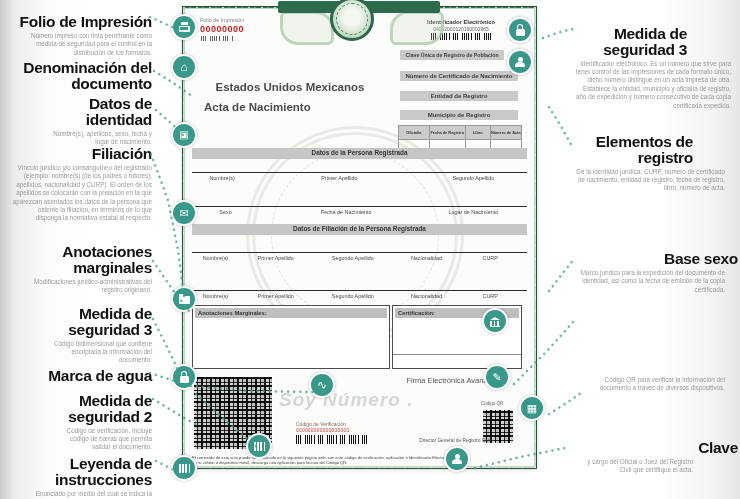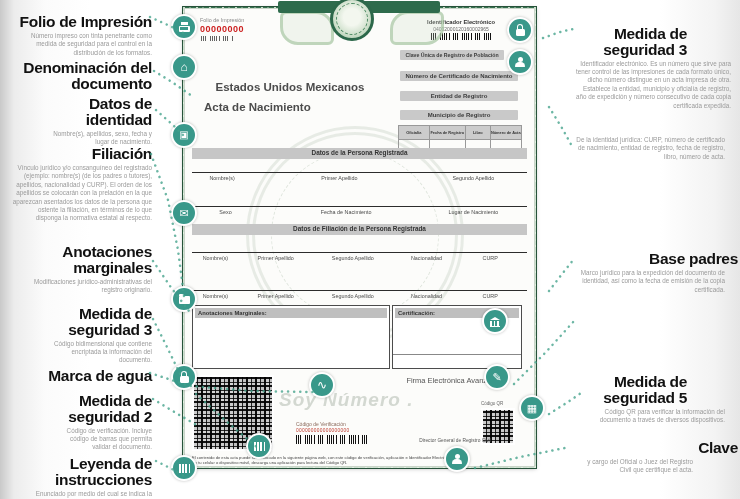--- a/index.html
+++ b/index.html
@@ -136,28 +136,28 @@
   <div class="lbl lbl-l" style="top:456px">
     <h3 style="max-width:142px">Leyenda de instrucciones</h3>
     <p style="max-width:130px">Enunciado por medio del cual se indica la página de internet</p>
   </div>
 
   <div class="lbl lbl-r" style="top:26px">
     <h3 style="max-width:112px">Medida de seguridad 3</h3>
     <p style="max-width:156px">Identificador electrónico. Es un número que sirve para tener control de las impresiones de cada formato único, dicho número distingue en un acta impresa de otra. Establece la entidad, municipio y oficialía de registro, año de expedición y número consecutivo de cada copia certificada expedida.</p>
   </div>
   <div class="lbl lbl-r" style="top:134px">
+    <h3 style="max-width:118px">Elementos de registro</h3>
     <p style="max-width:150px">De la identidad jurídica: CURP, número de certificado de nacimiento, entidad de registro, fecha de registro, libro, número de acta.</p>
   </div>
   <div class="lbl lbl-r" style="top:251px">
-    <h3 class="nw">Base padres</h3>
+    <h3 class="nw">Base sexo</h3>
     <p style="max-width:150px">Marco jurídico para la expedición del documento de identidad, así como la fecha de emisión de la copia certificada.</p>
   </div>
   <div class="lbl lbl-r" style="top:374px">
-    <h3 style="max-width:112px">Medida de seguridad 5</h3>
     <p style="max-width:150px">Código QR para verificar la información del documento a través de diversos dispositivos.</p>
   </div>
   <div class="lbl lbl-r" style="top:440px">
     <h3 class="nw">Clave</h3>
     <p style="max-width:118px">y cargo del Oficial o Juez del Registro Civil que certifique el acta.</p>
   </div>
 
   <div id="doc">
     <div id="doc-inner">
 

